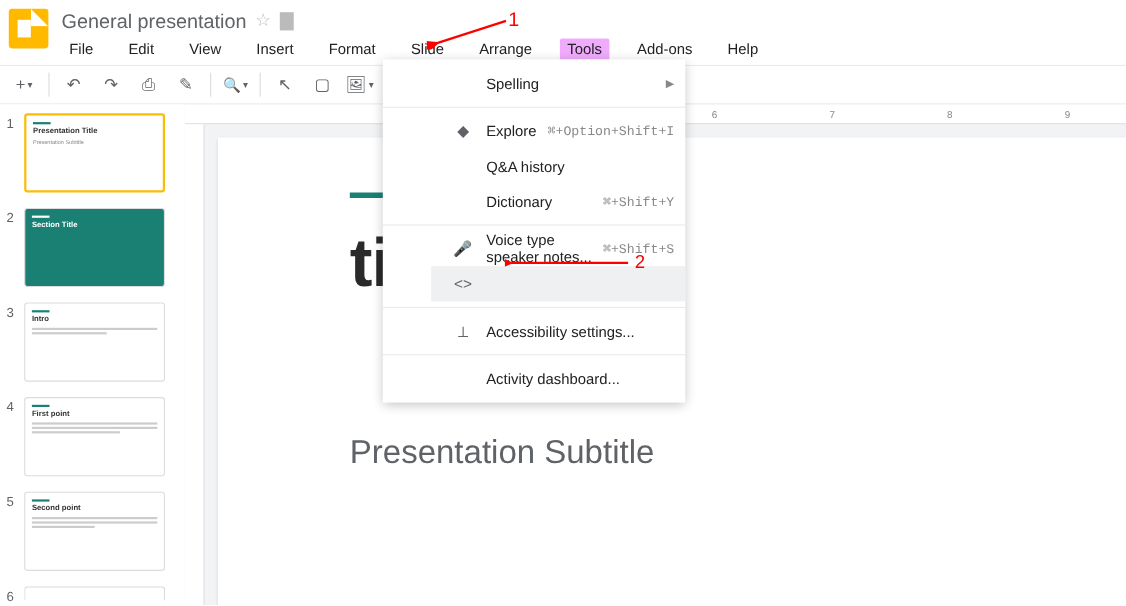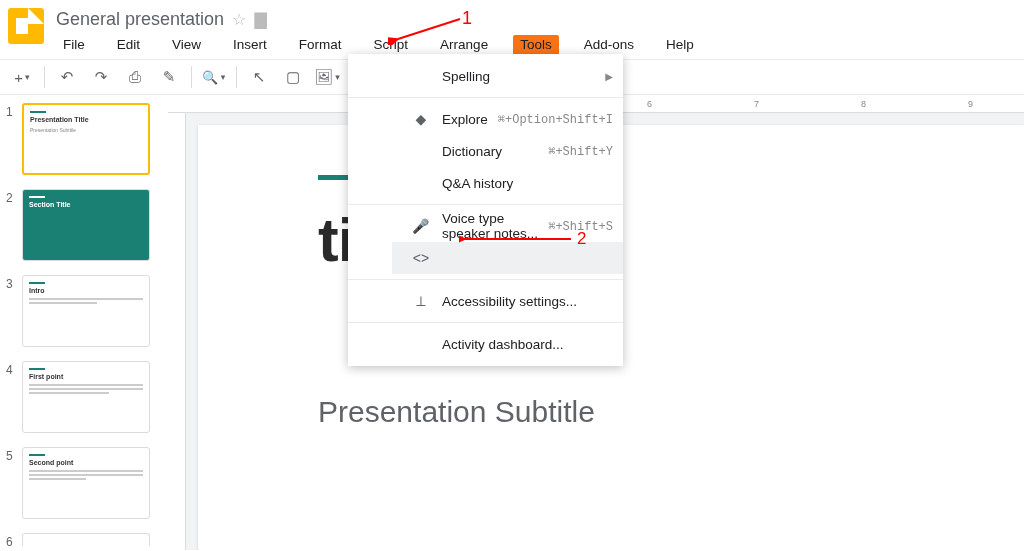--- a/index.html
+++ b/index.html
@@ -10,21 +10,21 @@
   .logo { width: 36px; height: 36px; background: #ffba00; border-radius: 3px; position: relative; margin-right: 12px; flex-shrink:0; }
   .logo::after { content:""; position:absolute; top:0; right:0; width:16px; height:16px; background:#fff; clip-path: polygon(0 0, 100% 100%, 0 100%); }
   .logo::before { content:""; position:absolute; top:10px; left:8px; width:12px; height:16px; background:#fff; }
   .title-block { display:flex; flex-direction:column; }
   .title-row { display:flex; align-items:center; gap:8px; height:22px; }
   .doc-title { font-size:18px; color:#5f6368;text-align:center; }
   .star { color:#bbb; font-size:16px; }
   .folder { color:#bbb; font-size:16px; }
   .menu-row { display:flex; align-items:center; gap:18px; height:24px; margin-top:2px; }
   .menu-item { font-size:13.5px; color:#202124; padding:2px 7px; cursor:pointer; }
-  .menu-item.open { background:#f97316; border-radius:2px 2px 0 0; }
+  .menu-item.open { background:#f0abfc; border-radius:2px 2px 0 0; }
   .edit-info { font-size:13px; color:#5f6368; text-decoration:underline; margin-left:16px; }
 
   
   .toolbar { display:flex; align-items:center; height:36px; border-top:1px solid #e8eaed; border-bottom:1px solid #e8eaed; padding:0 8px; gap:6px; margin-top:3px; }
   .tbtn { width:28px; height:26px; display:flex; align-items:center; justify-content:center; color:#5f6368; font-size:15px; cursor:pointer; }
   .tsep { width:1px; height:22px; background:#dadce0; margin:0 2px; }
   .zoom { display:flex; align-items:center; font-size:13px; color:#5f6368; }
   .drop { font-size:9px; margin-left:2px; }
 
   
@@ -78,21 +78,21 @@
       <span class="doc-title">General presentation</span>
       <span class="star">☆</span>
       <span class="folder">▇</span>
     </div>
     <div class="menu-row">
       <span class="menu-item">File</span>
       <span class="menu-item">Edit</span>
       <span class="menu-item">View</span>
       <span class="menu-item">Insert</span>
       <span class="menu-item">Format</span>
-      <span class="menu-item">Script</span>
+      <span class="menu-item">Slide</span>
       <span class="menu-item">Arrange</span>
       <span class="menu-item open">Tools</span>
       <span class="menu-item">Add-ons</span>
       <span class="menu-item">Help</span>
     </div>
   </div>
 </div>
 
 <div class="toolbar">
   <div class="tbtn">+<span class="drop">▾</span></div>
@@ -204,26 +204,26 @@
     <span class="dd-arrow">▶</span>
   </div>
   <div class="dd-sep"></div>
   <div class="dd-item">
     <span class="dd-icon">◆</span>
     <span class="dd-label">Explore</span>
     <span class="dd-shortcut">⌘+Option+Shift+I</span>
   </div>
   <div class="dd-item">
     <span class="dd-icon"></span>
+    <span class="dd-label">Q&amp;A history</span>
+  </div>
+  <div class="dd-item">
+    <span class="dd-icon"></span>
     <span class="dd-label">Dictionary</span>
     <span class="dd-shortcut">⌘+Shift+Y</span>
-  </div>
-  <div class="dd-item">
-    <span class="dd-icon"></span>
-    <span class="dd-label">Q&amp;A history</span>
   </div>
   <div class="dd-sep"></div>
   <div class="dd-item">
     <span class="dd-icon">🎤</span>
     <span class="dd-label">Voice type speaker notes...</span>
     <span class="dd-shortcut">⌘+Shift+S</span>
   </div>
   <div class="dd-item highlighted">
     <span class="dd-icon">&lt;&gt;</span>
   </div>

